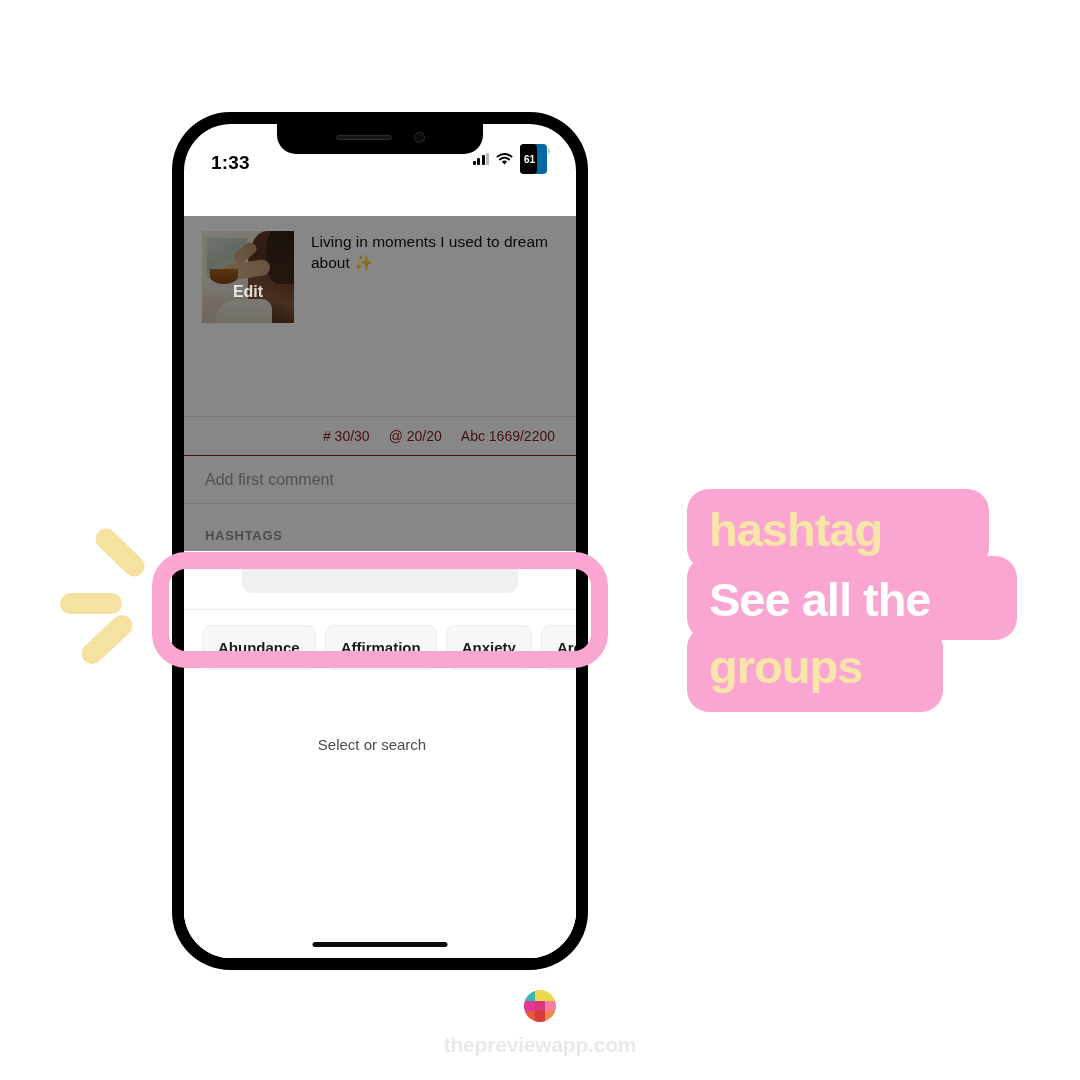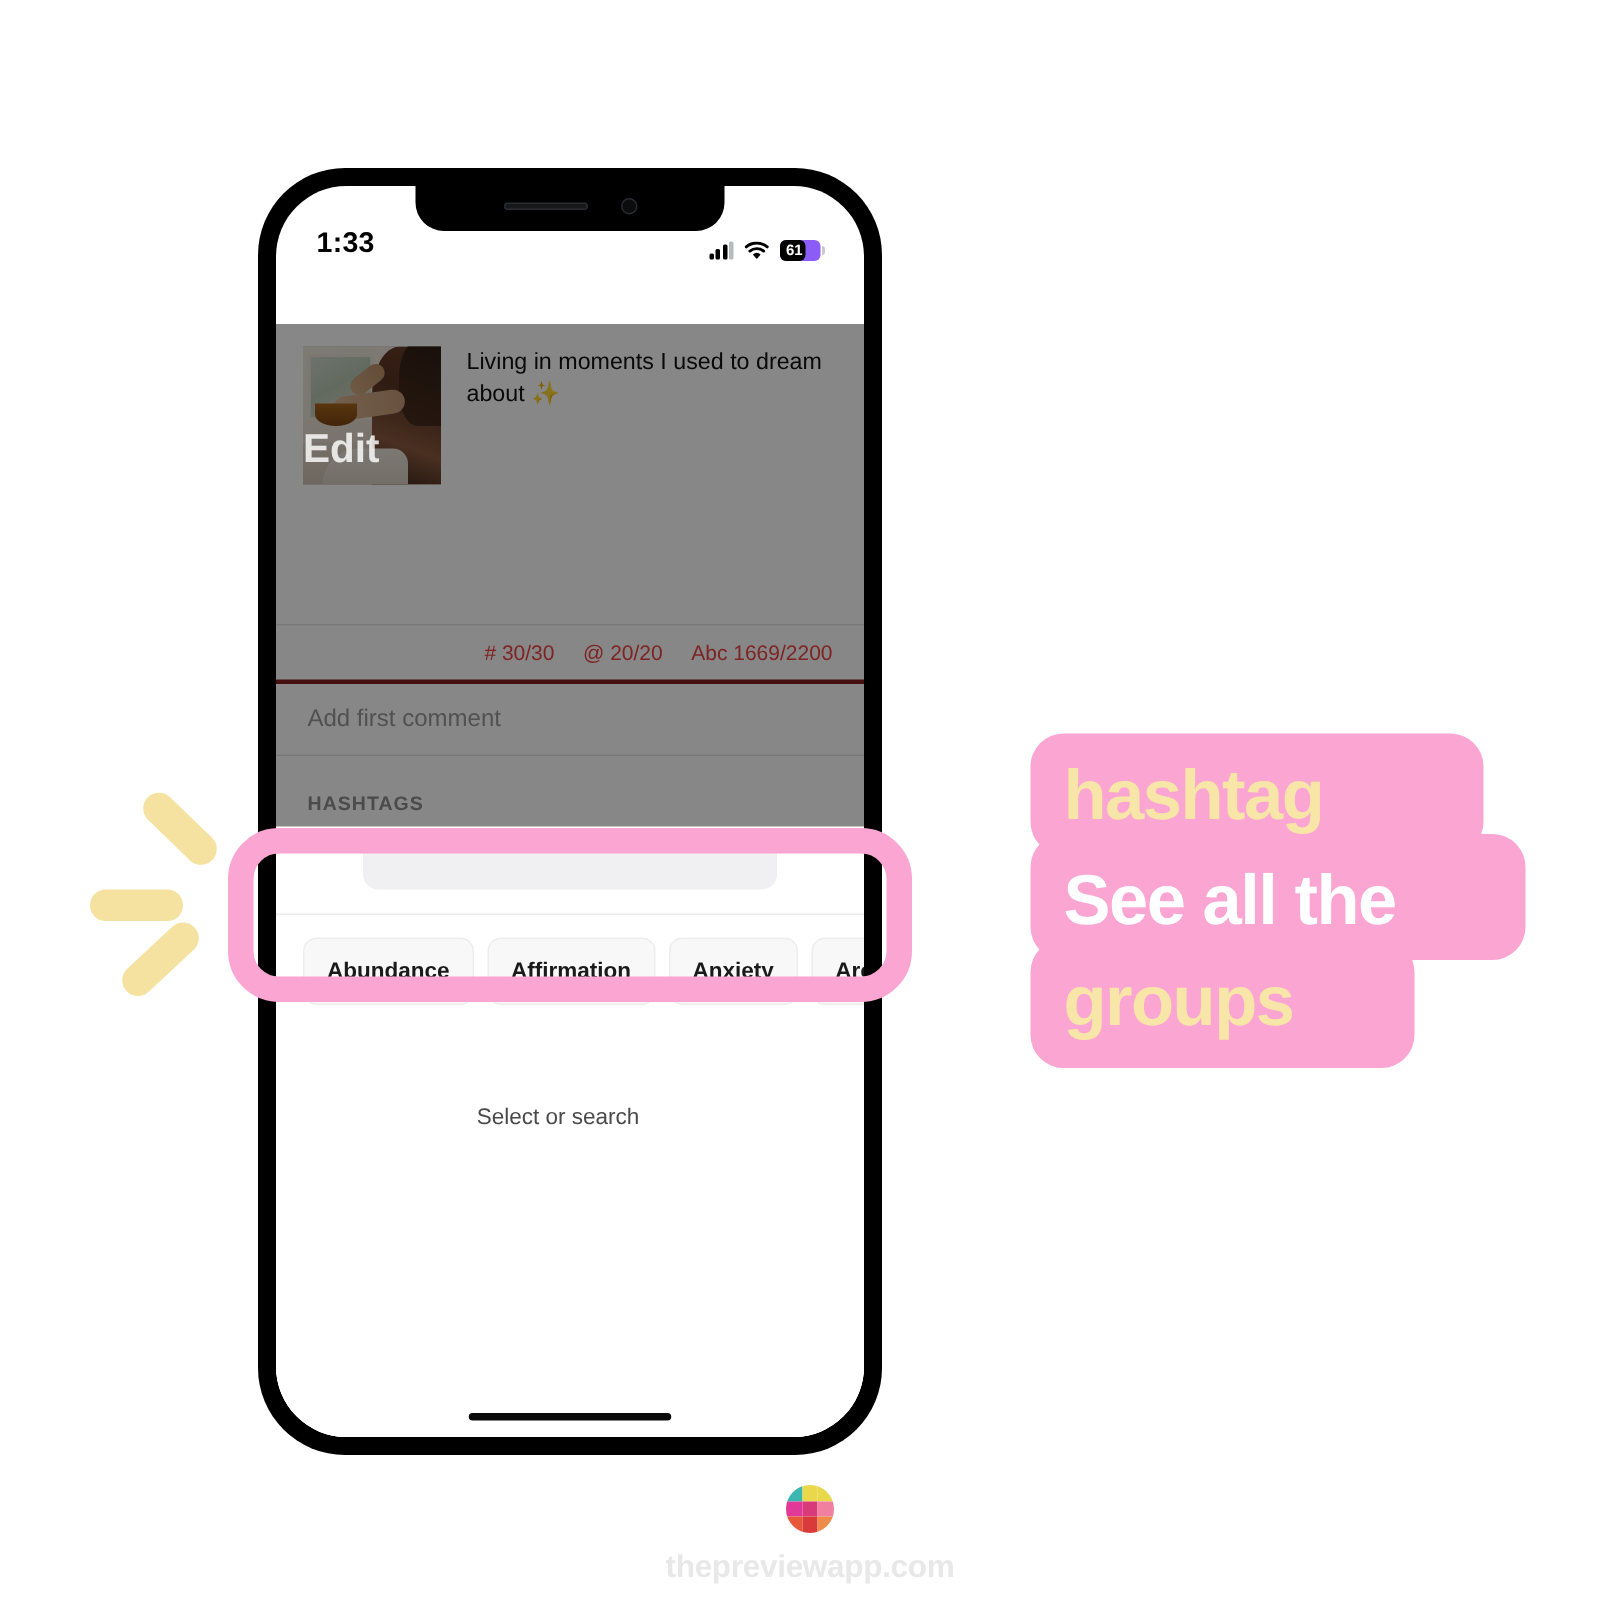--- a/index.html
+++ b/index.html
@@ -144,23 +144,23 @@
     background: #000;
     border-radius: 1px;
   }
   #signal-icon i:nth-child(1) { height: 4px; }
   #signal-icon i:nth-child(2) { height: 7px; }
   #signal-icon i:nth-child(3) { height: 10px; }
   #signal-icon i:nth-child(4) { height: 12px; background: #b9babc; }
   #battery-icon {
     position: relative;
     width: 27px;
-    height: 14px;
+    height: 30px;
     border-radius: 4px;
-    background: #8b5cf6;
+    background: #0369a1;
     display: flex;
     align-items: center;
   }
   #battery-fill {
     position: absolute;
     left: 0; top: 0; bottom: 0;
     width: 62%;
     background: #000;
     border-radius: 4px;
   }
@@ -283,24 +283,24 @@
     border-radius: 0 0 50% 50%;
   }
   #thumb-lap {
     left: 14%; bottom: 0; width: 62%; height: 26%;
     background: linear-gradient(180deg,#eae3da 0%,#d8cfc3 100%);
     border-radius: 24px 10px 0 0;
   }
   #thumb-edit-label {
     position: absolute;
     left: 0; right: 0;
-    bottom: 8px;
-    text-align: left;
+    bottom: 22px;
+    text-align: center;
     color: rgba(255,255,255,0.82);
-    font-size: 27px;
+    font-size: 16px;
     font-weight: bold;
     z-index: 5;
   }
   #caption-text {
     font-size: 15.5px;
     line-height: 1.33;
     color: #111;
     padding-top: 1px;
   }
 
@@ -309,23 +309,23 @@
     top: 200px;
     left: 0; right: 0;
     height: 40px;
     display: flex;
     align-items: center;
     justify-content: flex-end;
     gap: 19px;
     padding-right: 21px;
     box-sizing: border-box;
     border-top: 1px solid #e3e3e3;
-    border-bottom: 3px solid #7f1d1d;
+    border-bottom: 1px solid #7f1d1d;
     font-size: 14px;
-    color: #ef4444;
+    color: #7f1d1d;
   }
   #comment-row {
     position: absolute;
     top: 240px;
     left: 0; right: 0;
     height: 48px;
     display: flex;
     align-items: center;
     padding-left: 21px;
     box-sizing: border-box;

